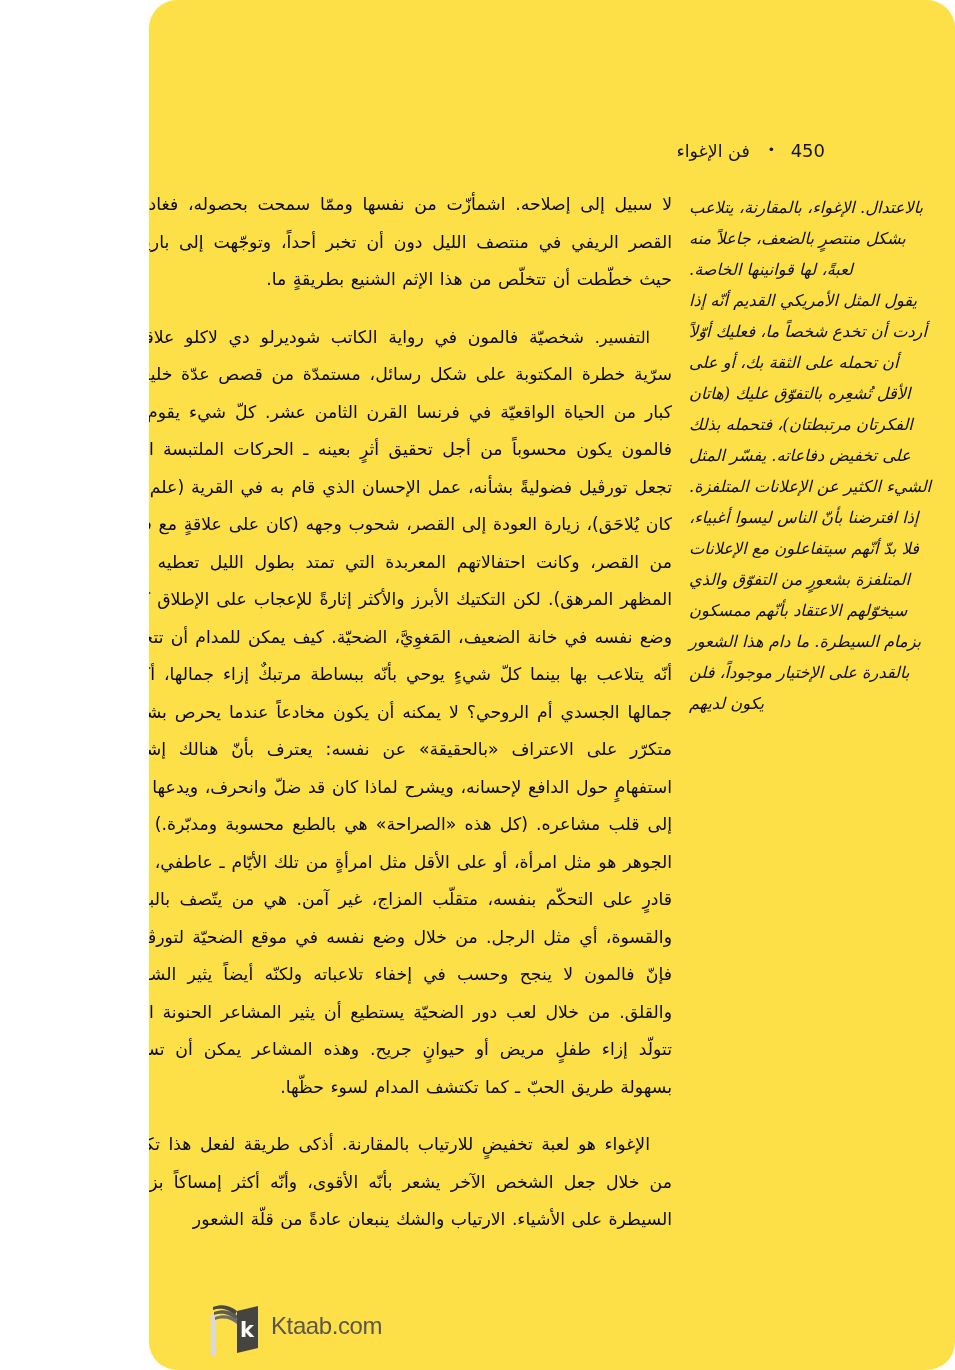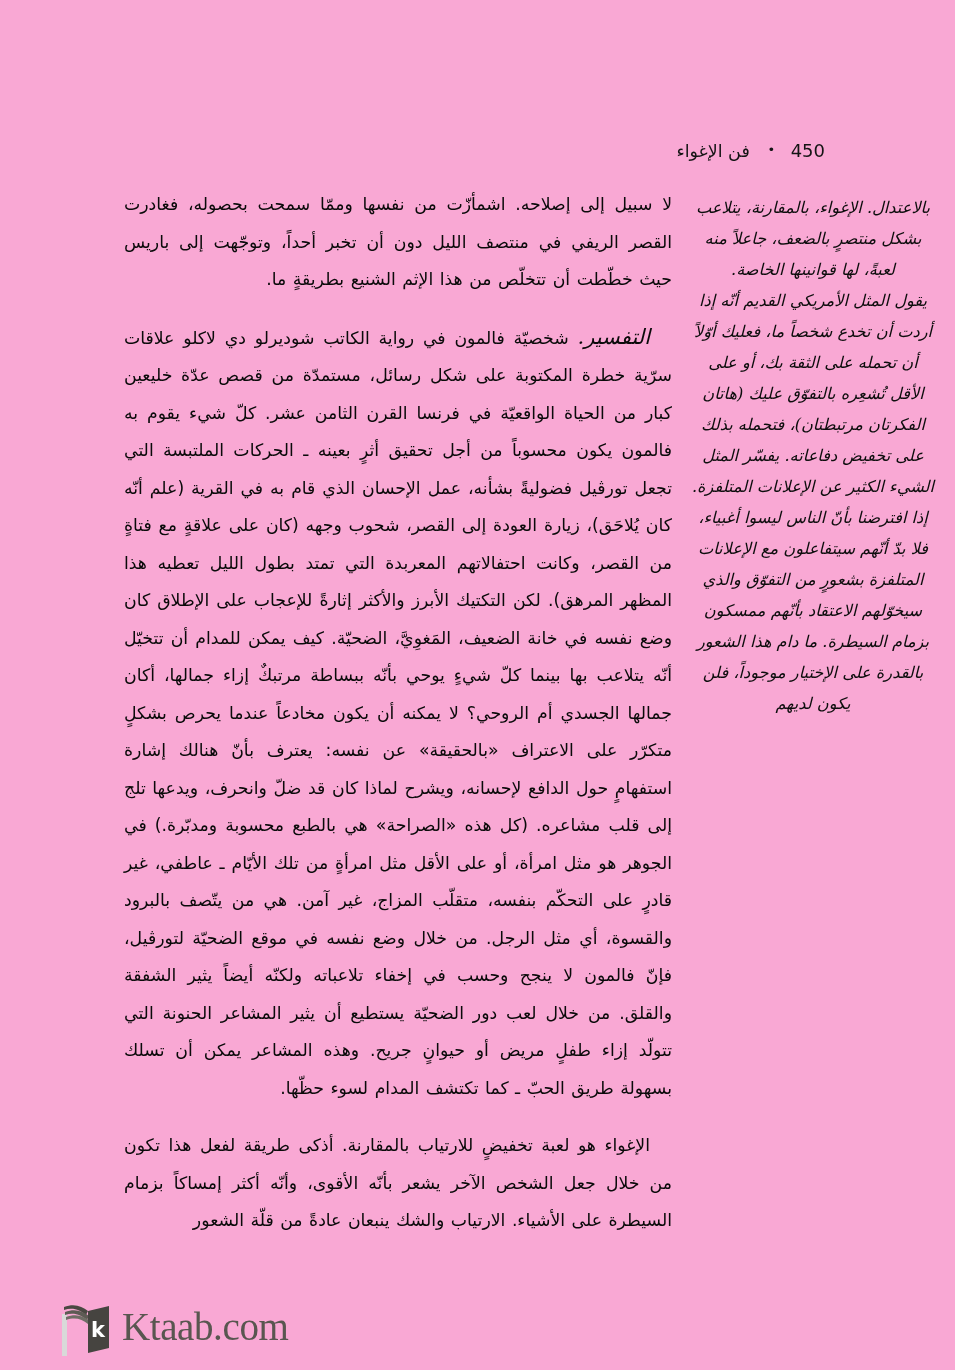--- a/index.html
+++ b/index.html
@@ -2,26 +2,27 @@
 <html lang="ar" dir="rtl"><head>
 <meta charset="utf-8">
 <style>
   html, body {
     margin: 0;
     padding: 0;
     background: #ffffff;
   }
   #page {
     position: relative;
-    width: 955px;
+    width: 806px;
     height: 1370px;
-    background: #f9a8d4;
+    background: #fde047;
     overflow: hidden;
     font-family: "DejaVu Sans", sans-serif;
     color: #0a0a0a;
+    border-radius: 28px;
   }
 
   
   #running-header {
     position: absolute;
     top: 140px;
     right: 130px;
     width: 300px;
     text-align: right;
     direction: rtl;
@@ -57,33 +58,32 @@
     line-height: 37.5px;
     color: #0a0a0a;
     word-spacing: 1px;
   }
   #body-column p {
     margin: 0 0 20px 0;
     text-indent: 0;
   }
   #body-column p.indent { text-indent: 22px; }
   .em-term {
-    font-style: italic;
     font-family: "DejaVu Serif", serif;
-    font-size: 21px;
+    font-size: 16px;
   }
 
   
   #margin-column {
     position: absolute;
     top: 192px;
     right: 18px;
     width: 248px;
     direction: rtl;
-    text-align: center;
+    text-align: left;
     font-family: "DejaVu Serif", serif;
     font-style: italic;
     font-size: 16.2px;
     line-height: 31px;
     color: #0d0d0d;
   }
   #margin-column .note-block { margin-bottom: 0; }
   #margin-column .note-attrib {
     margin-top: 30px;
     margin-bottom: 34px;
@@ -99,22 +99,22 @@
     align-items: center;
     direction: ltr;
   }
   #watermark .wm-logo {
     position: relative;
     width: 52px;
     height: 56px;
     flex: 0 0 auto;
   }
   #watermark .wm-text {
-    font-family: Liberation Serif, serif;
-    font-size: 39px;
+    font-family: Liberation Sans, sans-serif;
+    font-size: 24px;
     color: #595650;
     letter-spacing: -0.4px;
     margin-left: 8px;
     line-height: 1;
   }
   #watermark .wm-edge {
     position: absolute;
     left: 0;
     top: 16px;
     width: 5px;

